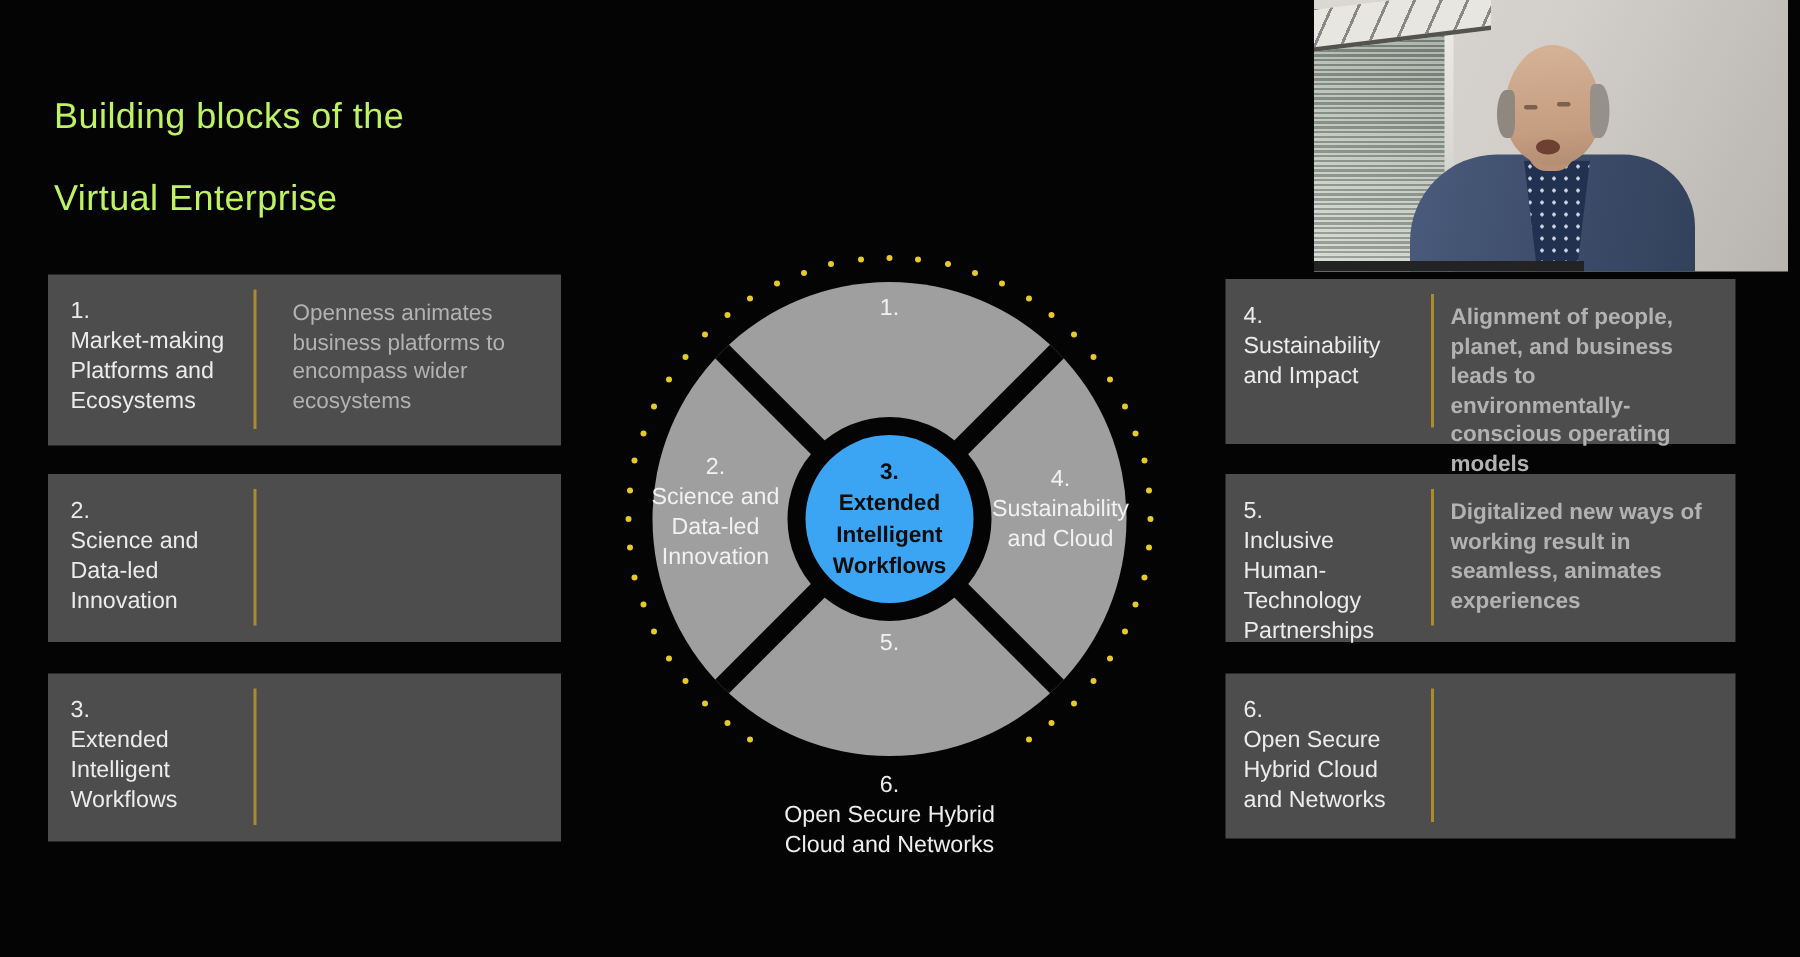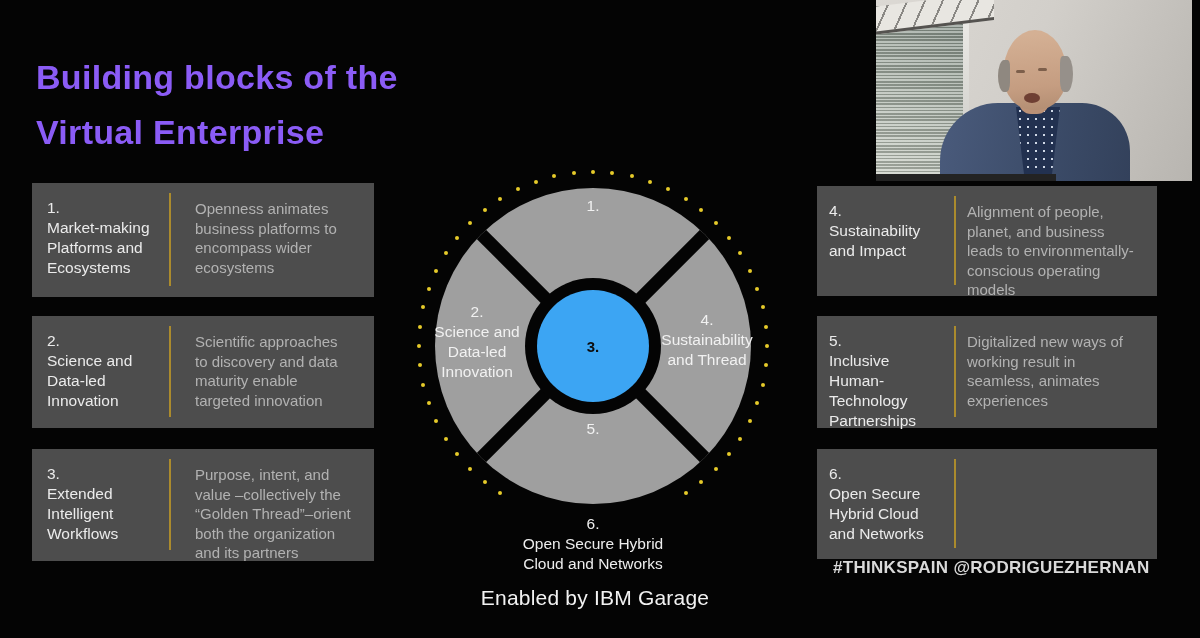--- a/index.html
+++ b/index.html
@@ -5,42 +5,42 @@
   * { margin:0; padding:0; box-sizing:border-box; }
   html,body { background:#000; }
   .stage {
     position:relative; width:1200px; height:638px;
     background:#040404; overflow:hidden;
     font-family:"Liberation Sans","DejaVu Sans",sans-serif;
   }
   
   .page-title {
     position:absolute; left:36px; top:50px;
-    font-size:34px; line-height:55px; font-weight:700;
-    color:#8b5cf6; letter-spacing:.3px; white-space:pre-line;
+    font-size:24px; line-height:55px; font-weight:400;
+    color:#bef264; letter-spacing:.3px; white-space:pre-line;
   }
   
   .card {
     position:absolute; background:#4d4d4d; display:flex;
   }
   .card .label-col {
     flex:0 0 137px; padding:15px 6px 0 15px;
     font-size:15.5px; line-height:20px; color:#ebebeb;
   }
   .card.right .label-col { flex-basis:137px; padding-left:12px; }
   .card .divider {
     position:absolute; top:10px; bottom:11px; left:137px;
     width:2px; background:#ab8b2d;
   }
   .card .desc-col {
     padding:16px 8px 0 13px;
     font-size:15px; line-height:19.5px; color:#b2b2b2;
   }
   .card.left  .desc-col { width:192px;padding-left:26px; }
-  .card.right .desc-col { width:196px; }
+  .card.right .desc-col { width:196px;font-weight:bold; }
   .c1 { left:32px;  top:183px; width:342px; height:114px; }
   .c2 { left:32px;  top:316px; width:342px; height:112px; }
   .c3 { left:32px;  top:449px; width:342px; height:112px; }
   .c4 { left:817px; top:186px; width:340px; height:110px; }
   .c5 { left:817px; top:316px; width:340px; height:112px; }
   .c6 { left:817px; top:449px; width:340px; height:110px; }
   
   .ring-dot {
     position:absolute; width:4px; height:4px; border-radius:50%;
   }
@@ -157,29 +157,27 @@
     </div>
     <div class="divider"></div>
     <div class="desc-col">Openness animates business platforms to encompass wider ecosystems</div>
   </div>
   <div class="card left c2">
     <div class="label-col">
       <div>2.</div>
       <div>Science and Data-led Innovation</div>
     </div>
     <div class="divider"></div>
-    <div class="desc-col">Scientific approaches to discovery and data maturity enable targeted innovation</div>
   </div>
   <div class="card left c3">
     <div class="label-col">
       <div>3.</div>
       <div>Extended Intelligent Workflows</div>
     </div>
     <div class="divider"></div>
-    <div class="desc-col">Purpose, intent, and value –collectively the “Golden Thread”–orient both the organization and its partners</div>
   </div>
 
   <div class="card right c4">
     <div class="label-col">
       <div>4.</div>
       <div>Sustainability and Impact</div>
     </div>
     <div class="divider"></div>
     <div class="desc-col">Alignment of people, planet, and business leads to environmentally-conscious operating models</div>
   </div>
@@ -259,39 +257,40 @@
   </div>
   <div class="seg seg-left">
     <div>2.</div>
     <div class="prelines">Science and
 Data-led
 Innovation</div>
   </div>
   <div class="seg seg-right">
     <div>4.</div>
     <div class="prelines">Sustainability
-and Thread</div>
+and Cloud</div>
   </div>
   <div class="seg seg-bottom">
     <div>5.</div>
   </div>
 
   <div class="hub-outer"></div>
   <div class="hub-blue">
     <div>3.</div>
+    <div class="prelines">Extended
+Intelligent
+Workflows</div>
   </div>
 
   <div class="seg seg-six">
     <div>6.</div>
     <div class="prelines">Open Secure Hybrid
 Cloud and Networks</div>
   </div>
 
-  <div class="footer-line">Enabled by IBM Garage</div>
-  <div class="social-tag">#THINKSPAIN @RODRIGUEZHERNAN</div>
 
   <div class="webcam">
     <div class="cam-glass"></div>
     <div class="cam-glass-frame"></div>
     <div class="cam-ceiling"></div>
     <div class="cam-person">
       <div class="torso"></div>
       <div class="shirt"></div>
       <div class="neck"></div>
       <div class="head"></div>

